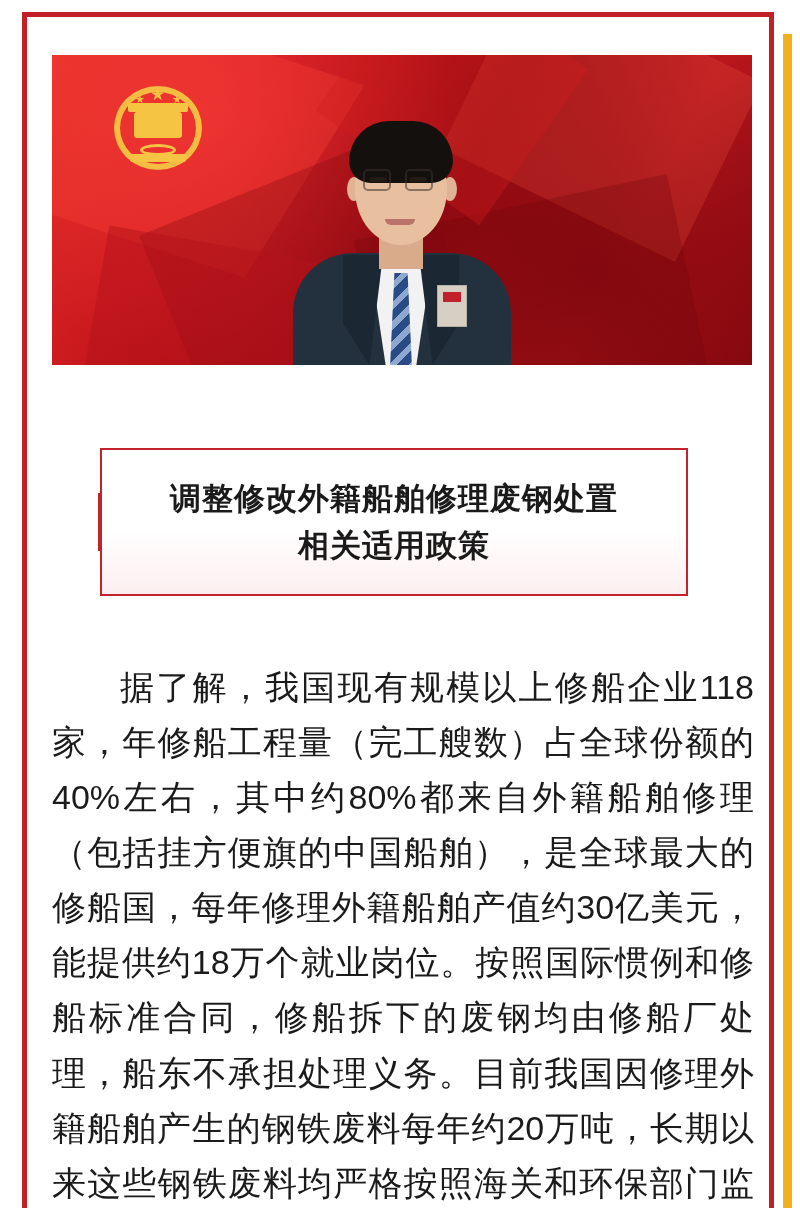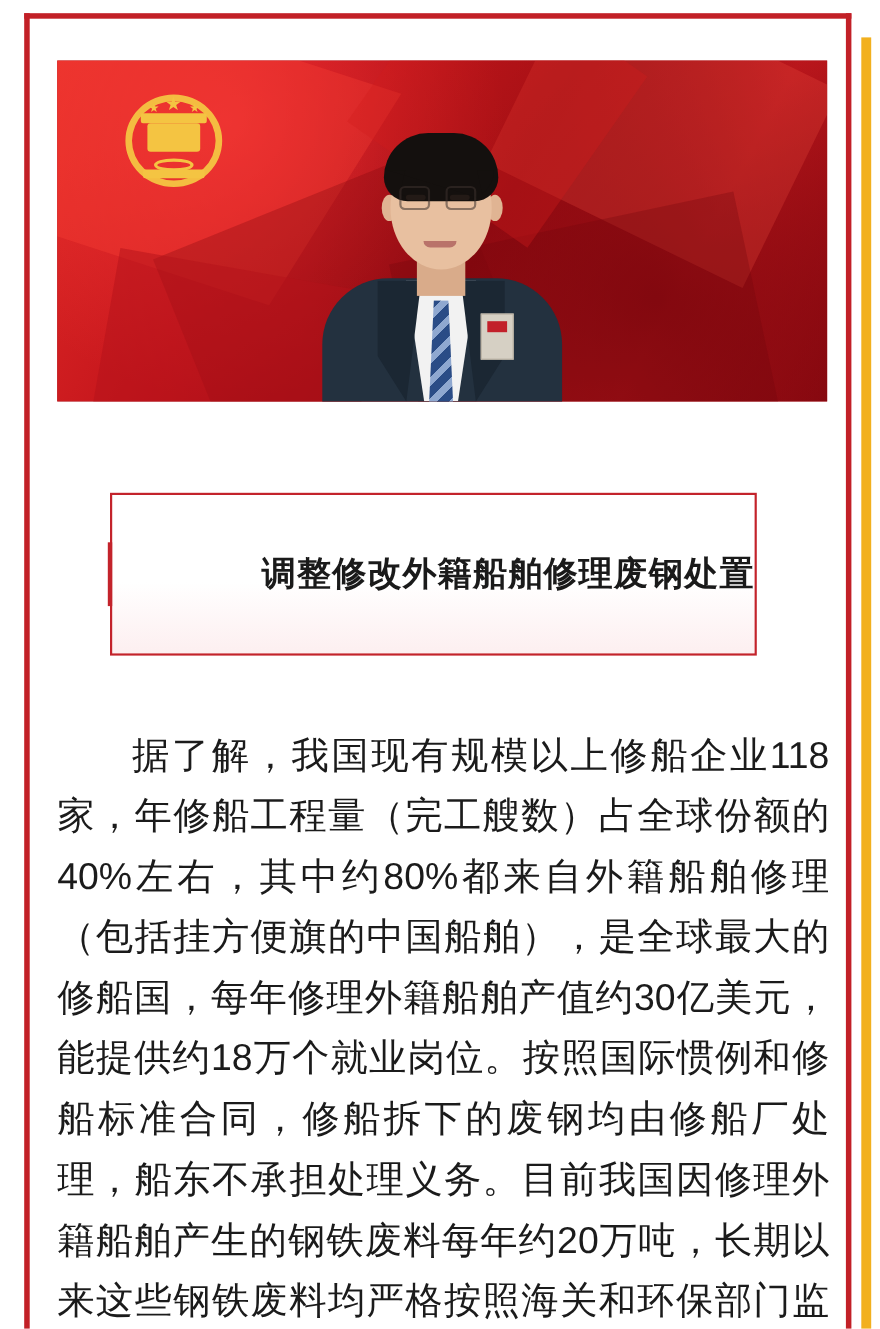--- a/index.html
+++ b/index.html
@@ -276,21 +276,21 @@
     position: absolute;
     left: 100px;
     top: 448px;
     width: 588px;
     height: 148px;
     box-sizing: border-box;
     border: 2px solid #c3232b;
     background: linear-gradient(180deg,#ffffff 0%, #ffffff 55%, #fdeff0 100%);
     display: flex;
     flex-direction: column;
-    align-items: flex-end;
+    align-items: center;
     justify-content: center;
   }
   .title-tab {
     position: absolute;
     left: 98px;
     top: 493px;
     width: 12px;
     height: 58px;
     background: #c3232b;
   }
@@ -371,19 +371,20 @@
       <div class="p-glass-r"></div>
       <div class="p-eye-l"></div>
       <div class="p-eye-r"></div>
       <div class="p-mouth"></div>
     </div>
   </div>
 
   <div class="title-tab"></div>
   <div class="title-block">
     <div class="title-line">调整修改外籍船舶修理废钢处置</div>
+    <div class="title-line">相关适用政策</div>
   </div>
 
   <div class="body-text">
     <p>据了解，我国现有规模以上修船企业118家，年修船工程量（完工艘数）占全球份额的40%左右，其中约80%都来自外籍船舶修理（包括挂方便旗的中国船舶），是全球最大的修船国，每年修理外籍船舶产值约30亿美元，能提供约18万个就业岗位。按照国际惯例和修船标准合同，修船拆下的废钢均由修船厂处理，船东不承担处理义务。目前我国因修理外籍船舶产生的钢铁废料每年约20万吨，长期以来这些钢铁废料均严格按照海关和环保部门监管要求，全部向海关申</p>
   </div>
 
 </div>
 
 </body></html>

